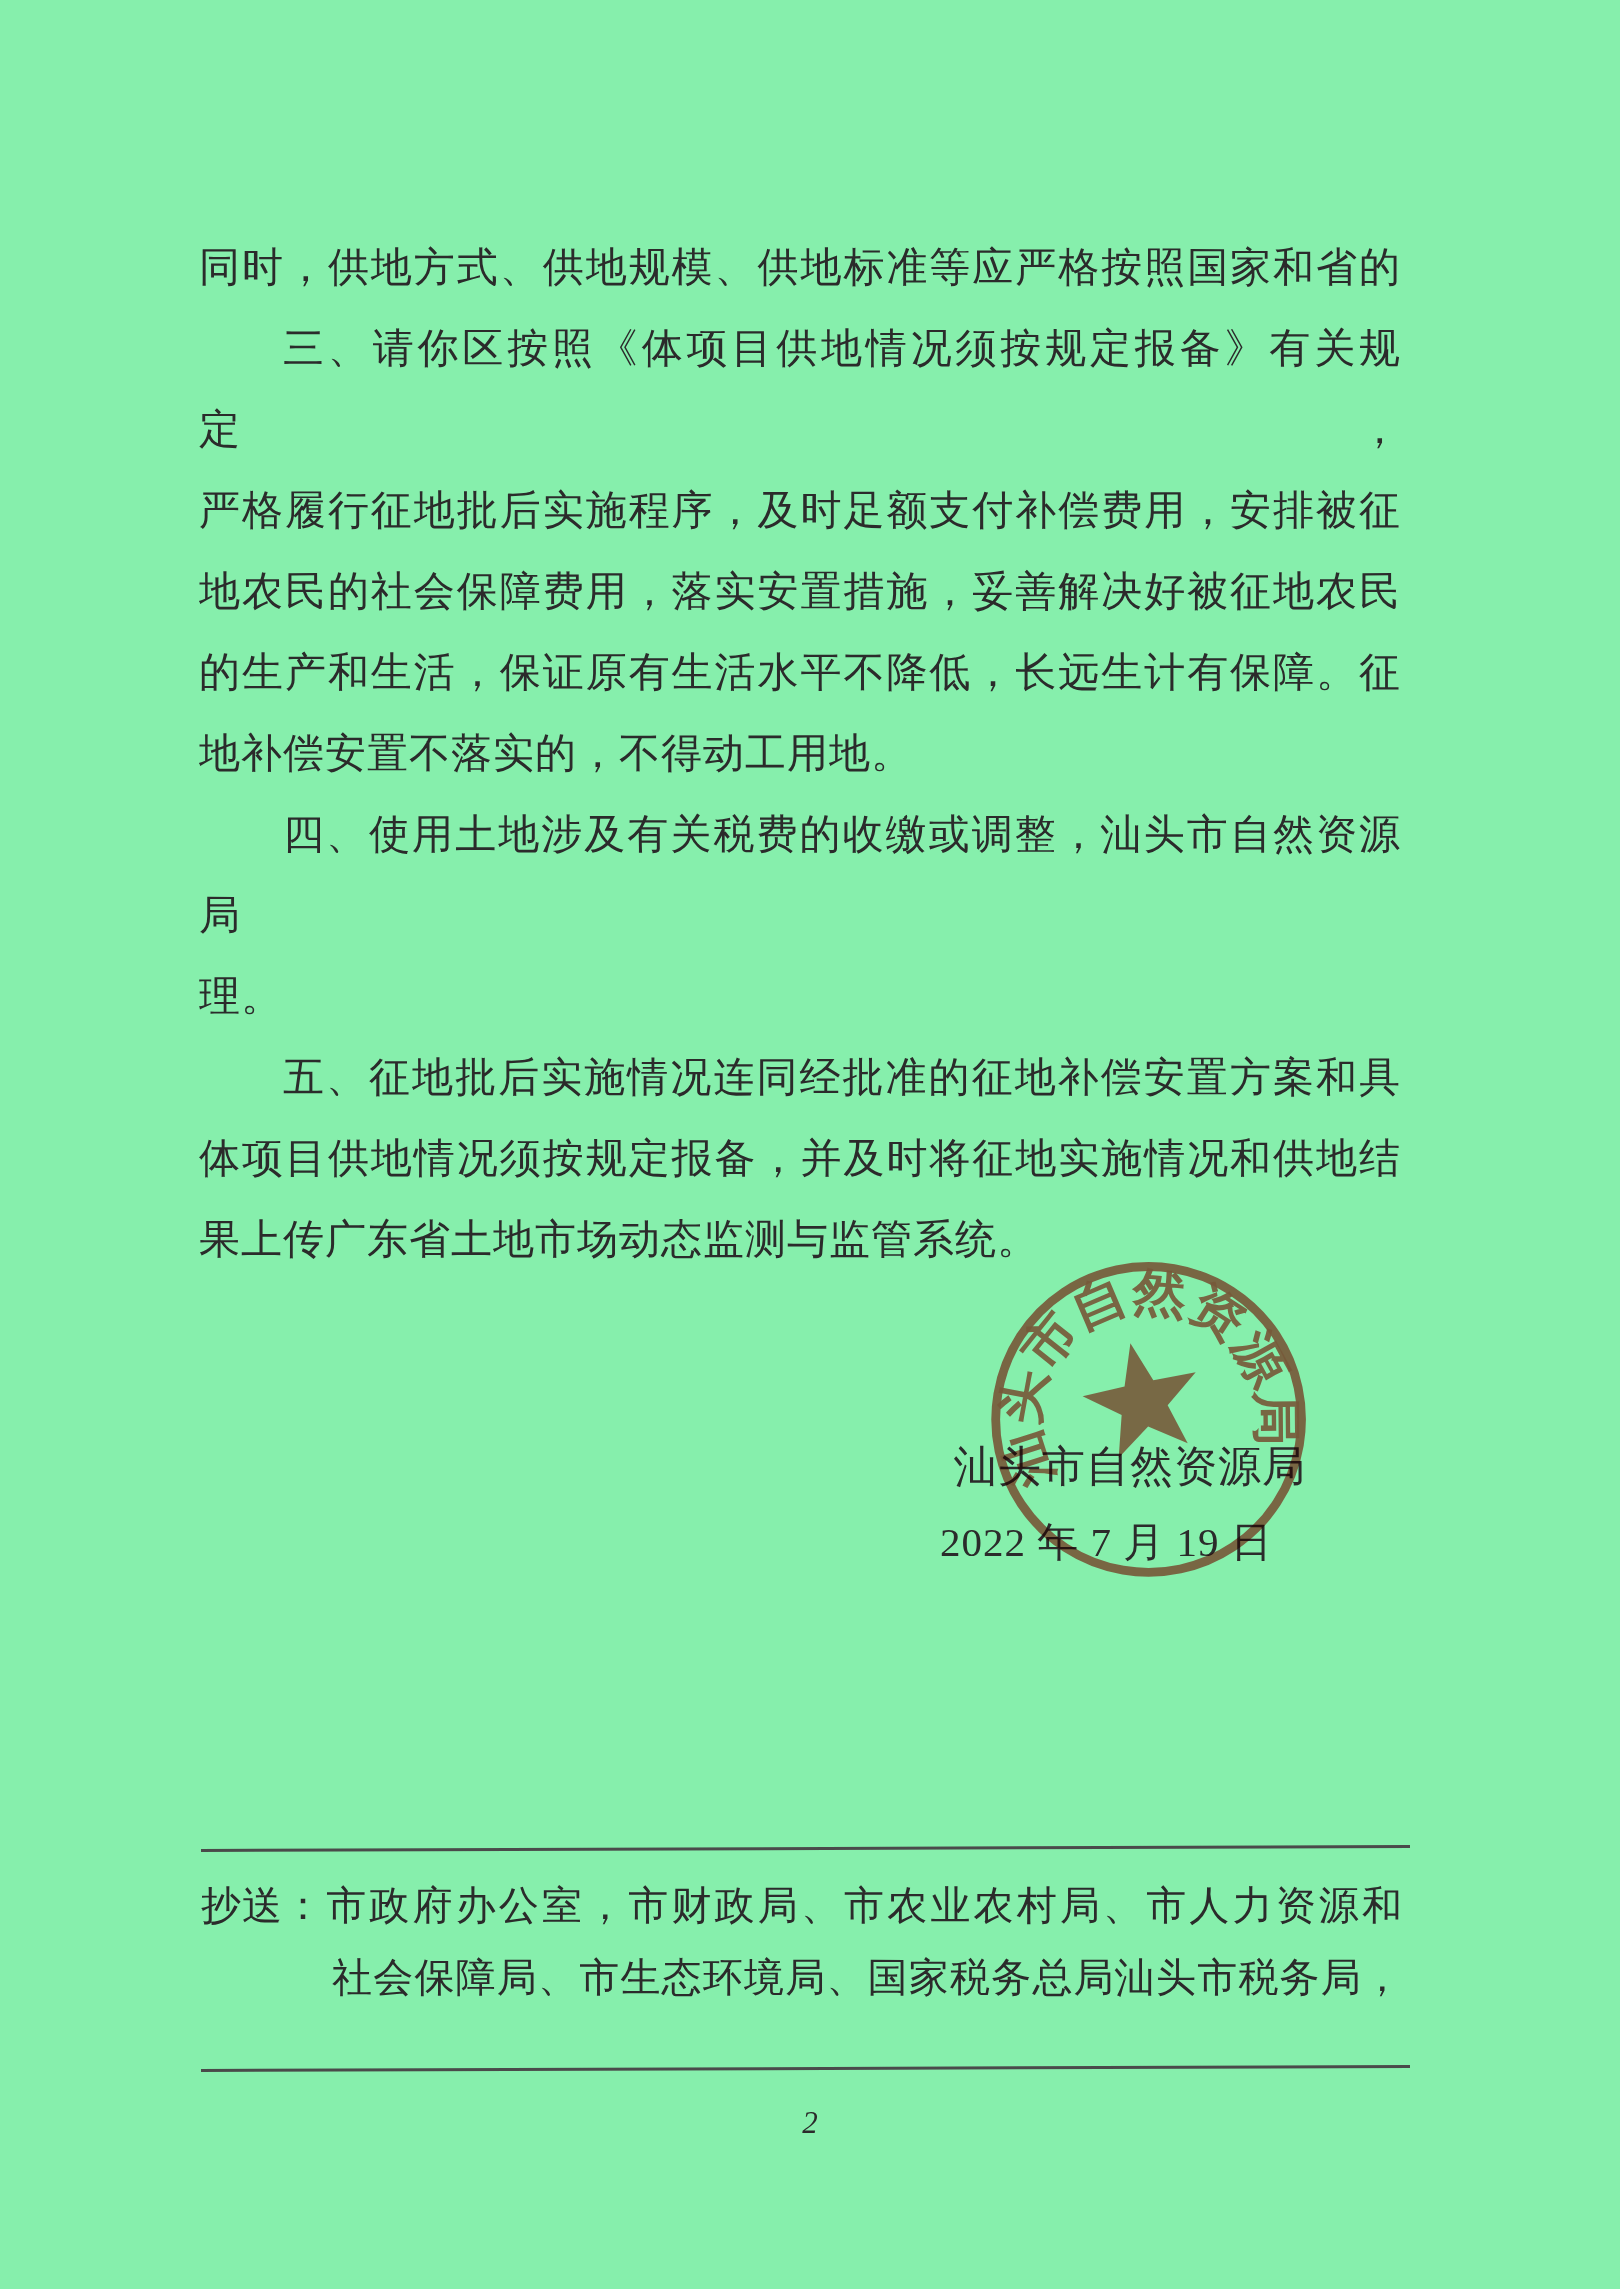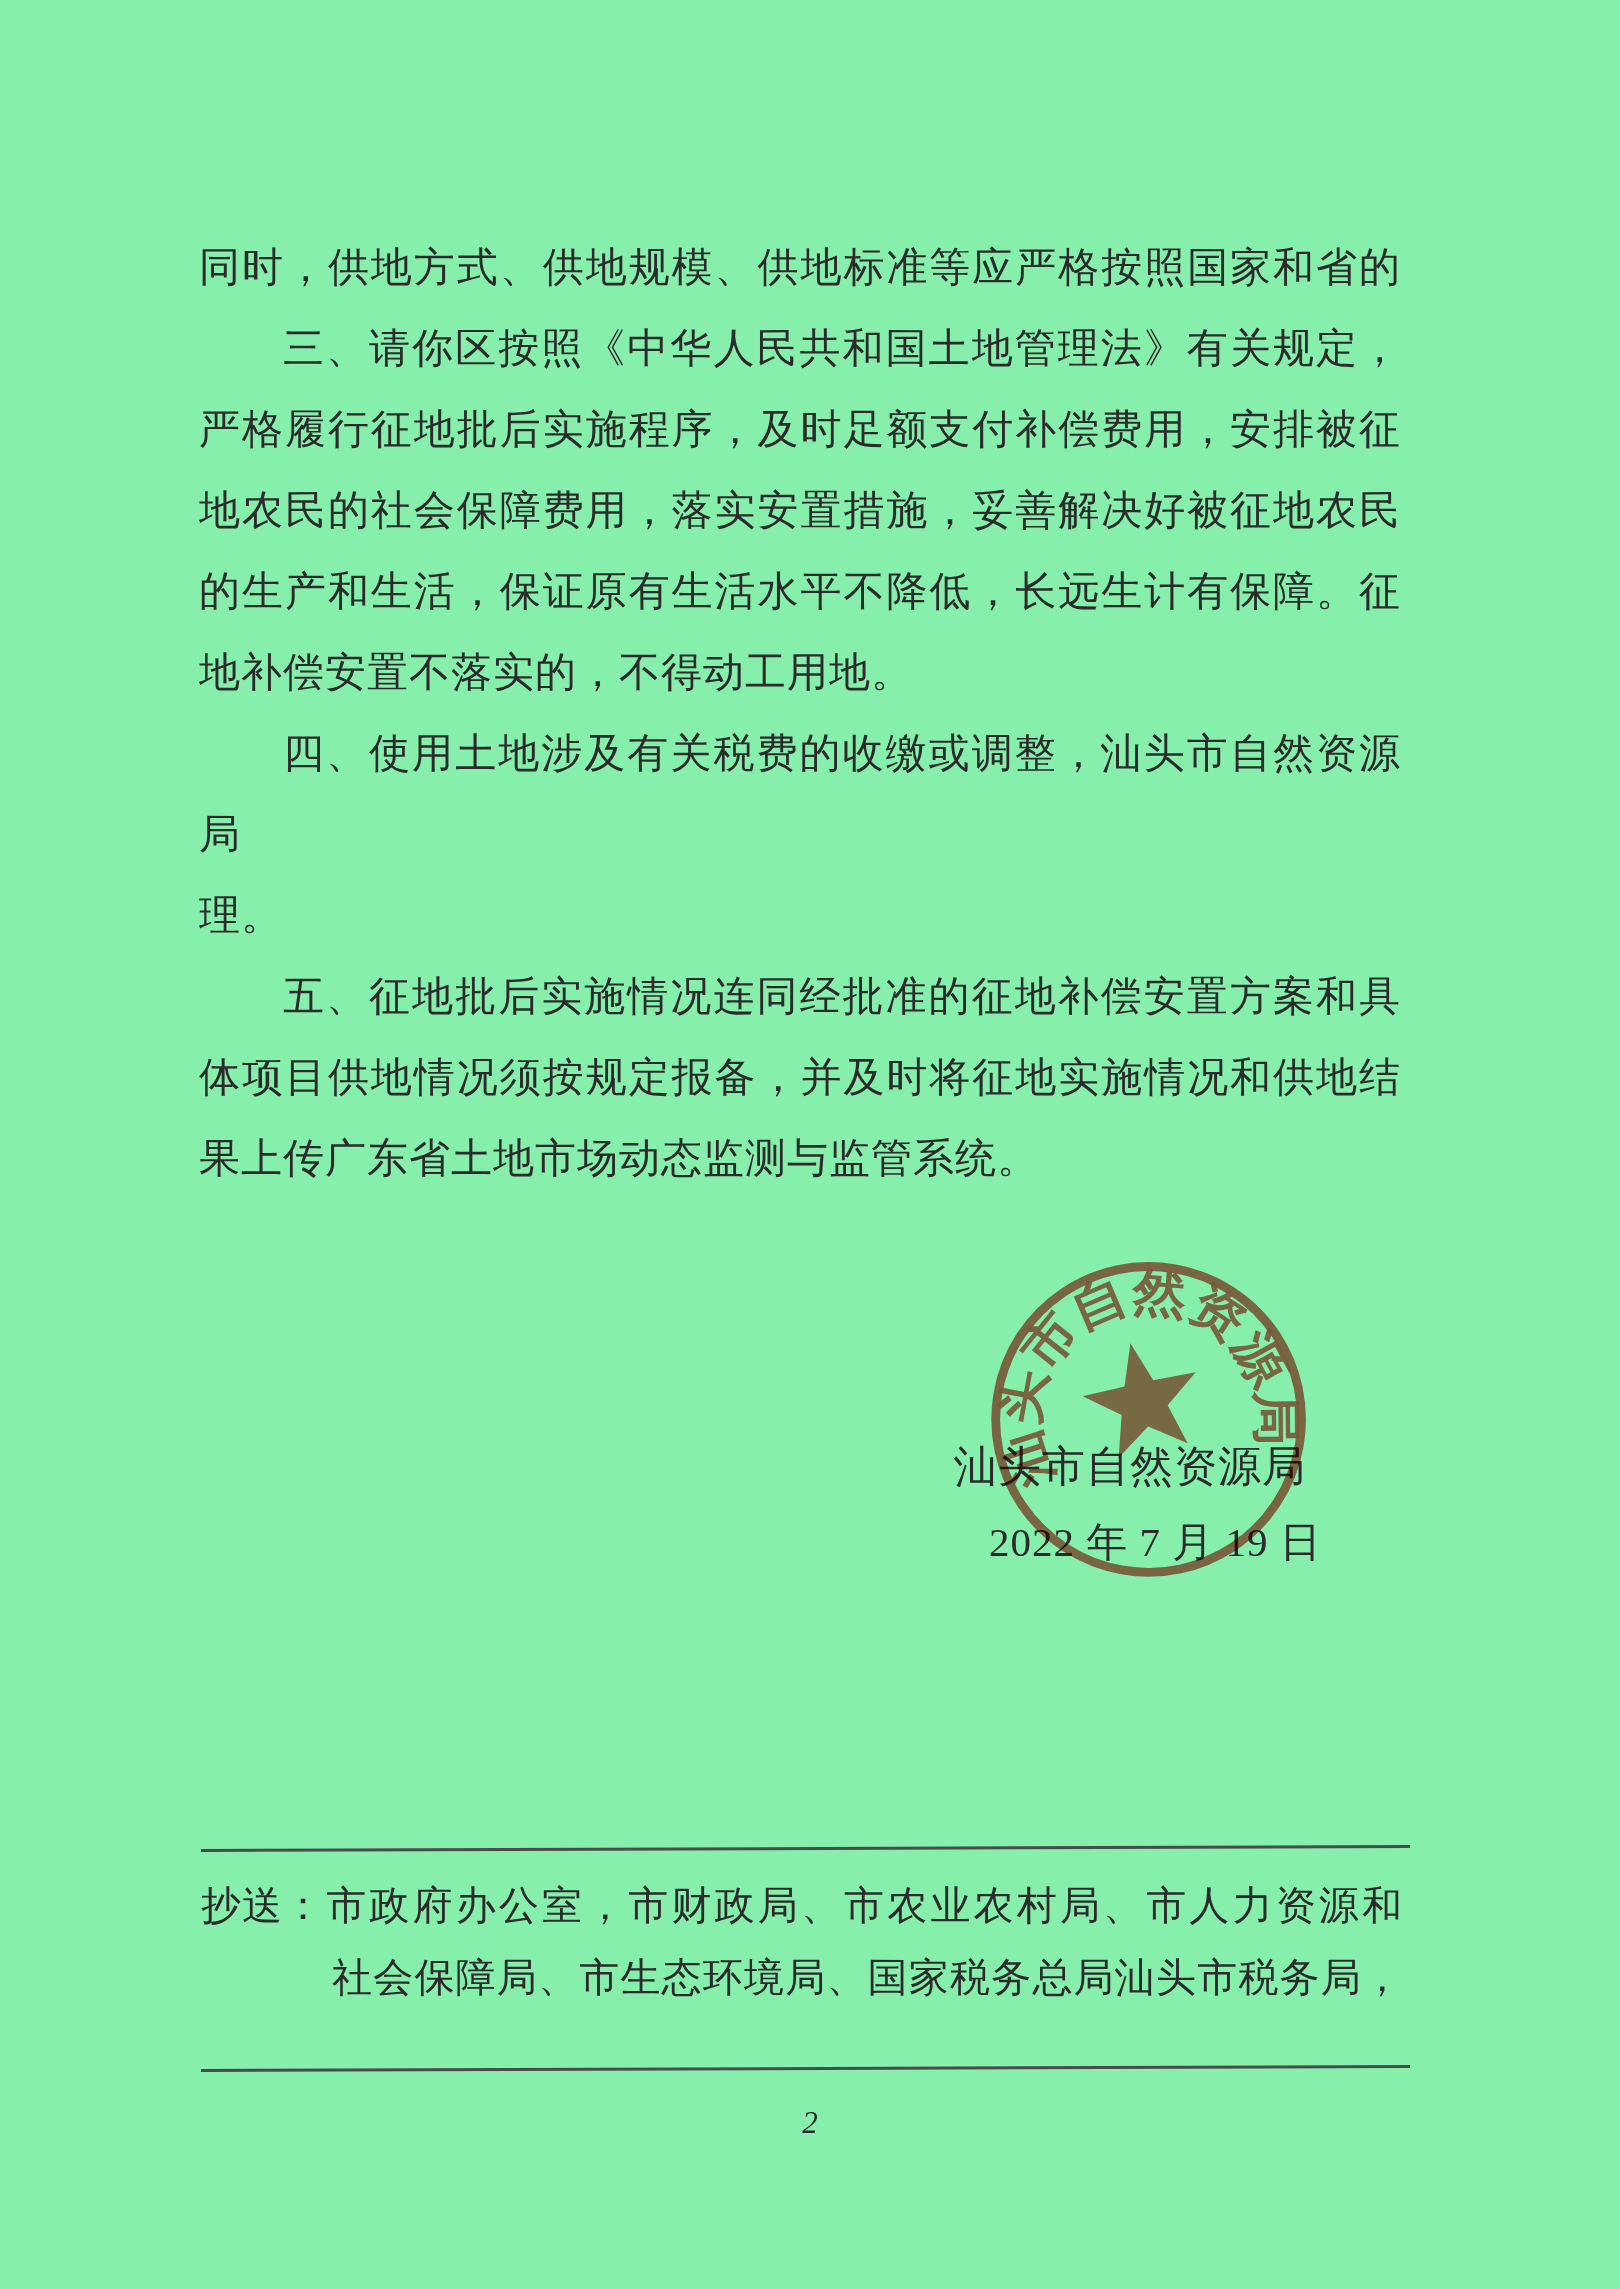--- a/index.html
+++ b/index.html
@@ -34,21 +34,21 @@
   .sig-agency {
     position: absolute;
     left: 954px;
     top: 1438px;
     font-size: 43px;
     letter-spacing: 1px;
     white-space: nowrap;
   }
   .sig-date {
     position: absolute;
-    left: 989px;
+    left: 940px;
     top: 1515px;
     font-size: 41px;
     letter-spacing: 1px;
     white-space: nowrap;
   }
   
   .seal {
     position: absolute;
     left: 0;
     top: 0;
@@ -95,21 +95,21 @@
     font-style: italic;
   }
 </style>
 </head>
 <body>
 
 <div class="page">
 
   <div class="body-text">
     <div class="line just">同时，供地方式、供地规模、供地标准等应严格按照国家和省的</div>
-    <div class="line just indent">三、请你区按照《中华人民共和国土地管理法》有关规定，</div>
+    <div class="line just indent">三、请你区按照《体项目供地情况须按规定报备》有关规定，</div>
     <div class="line just">严格履行征地批后实施程序，及时足额支付补偿费用，安排被征</div>
     <div class="line just">地农民的社会保障费用，落实安置措施，妥善解决好被征地农民</div>
     <div class="line just">的生产和生活，保证原有生活水平不降低，长远生计有保障。征</div>
     <div class="line">地补偿安置不落实的，不得动工用地。</div>
     <div class="line just indent">四、使用土地涉及有关税费的收缴或调整，汕头市自然资源局</div>
     <div class="line">理。</div>
     <div class="line just indent">五、征地批后实施情况连同经批准的征地补偿安置方案和具</div>
     <div class="line just">体项目供地情况须按规定报备，并及时将征地实施情况和供地结</div>
     <div class="line">果上传广东省土地市场动态监测与监管系统。</div>
   </div>

